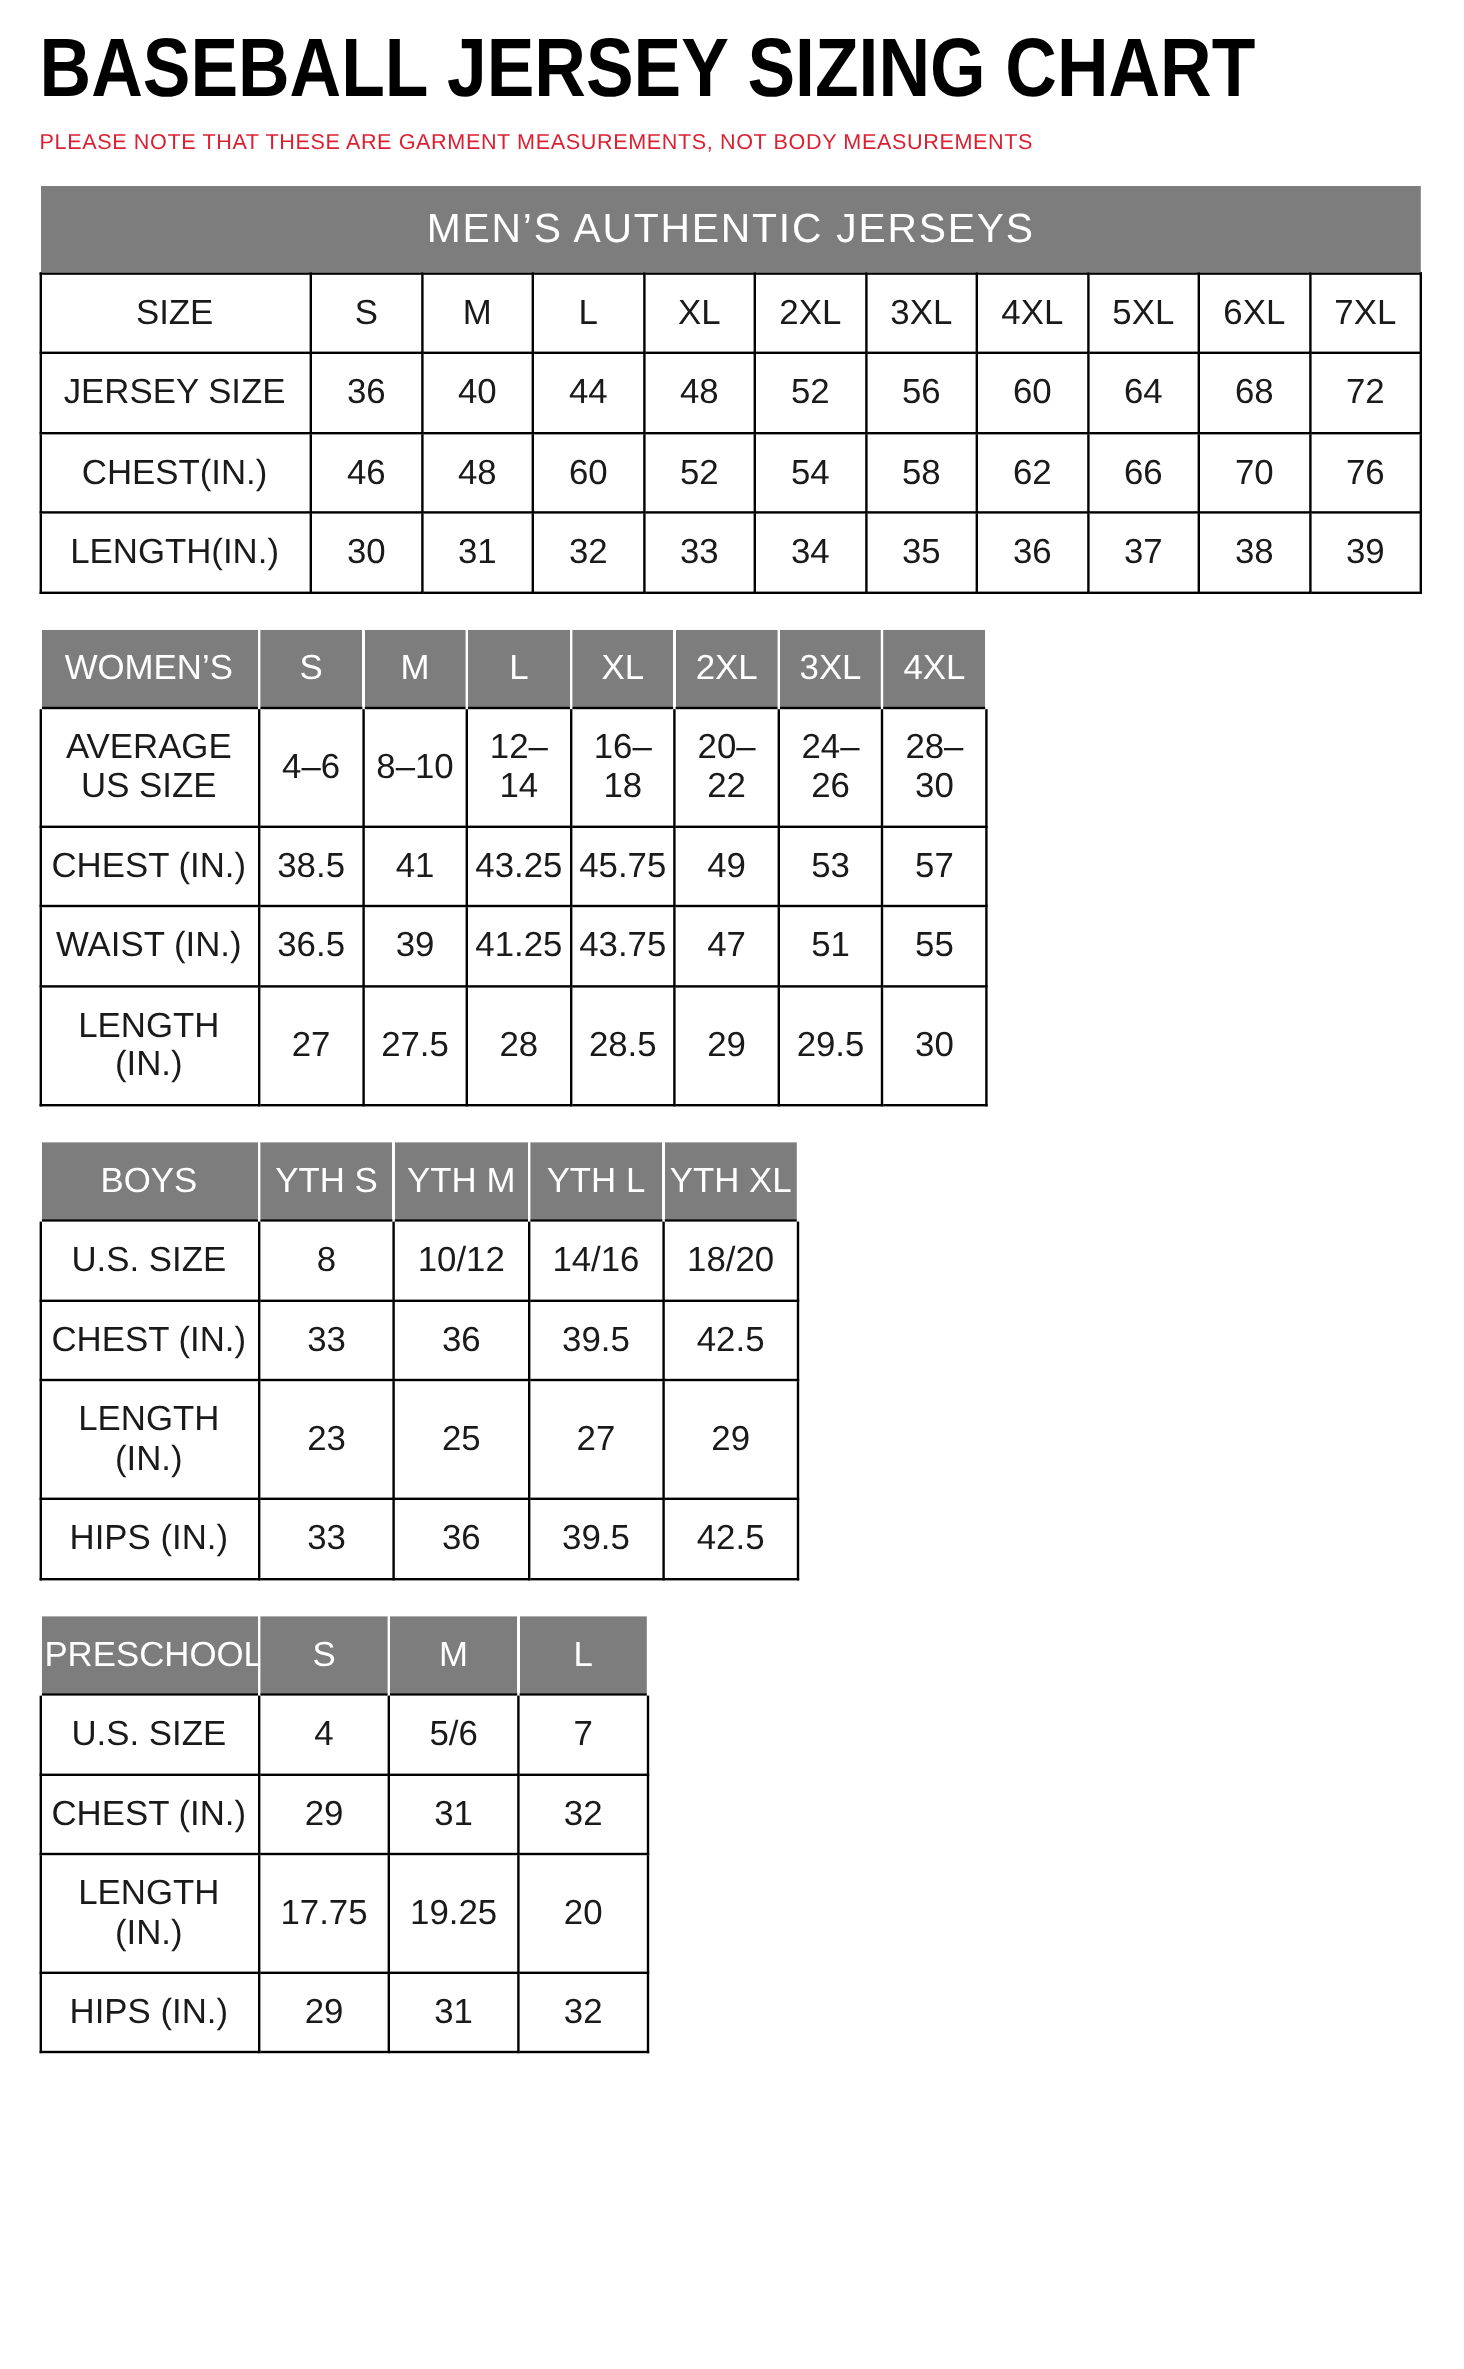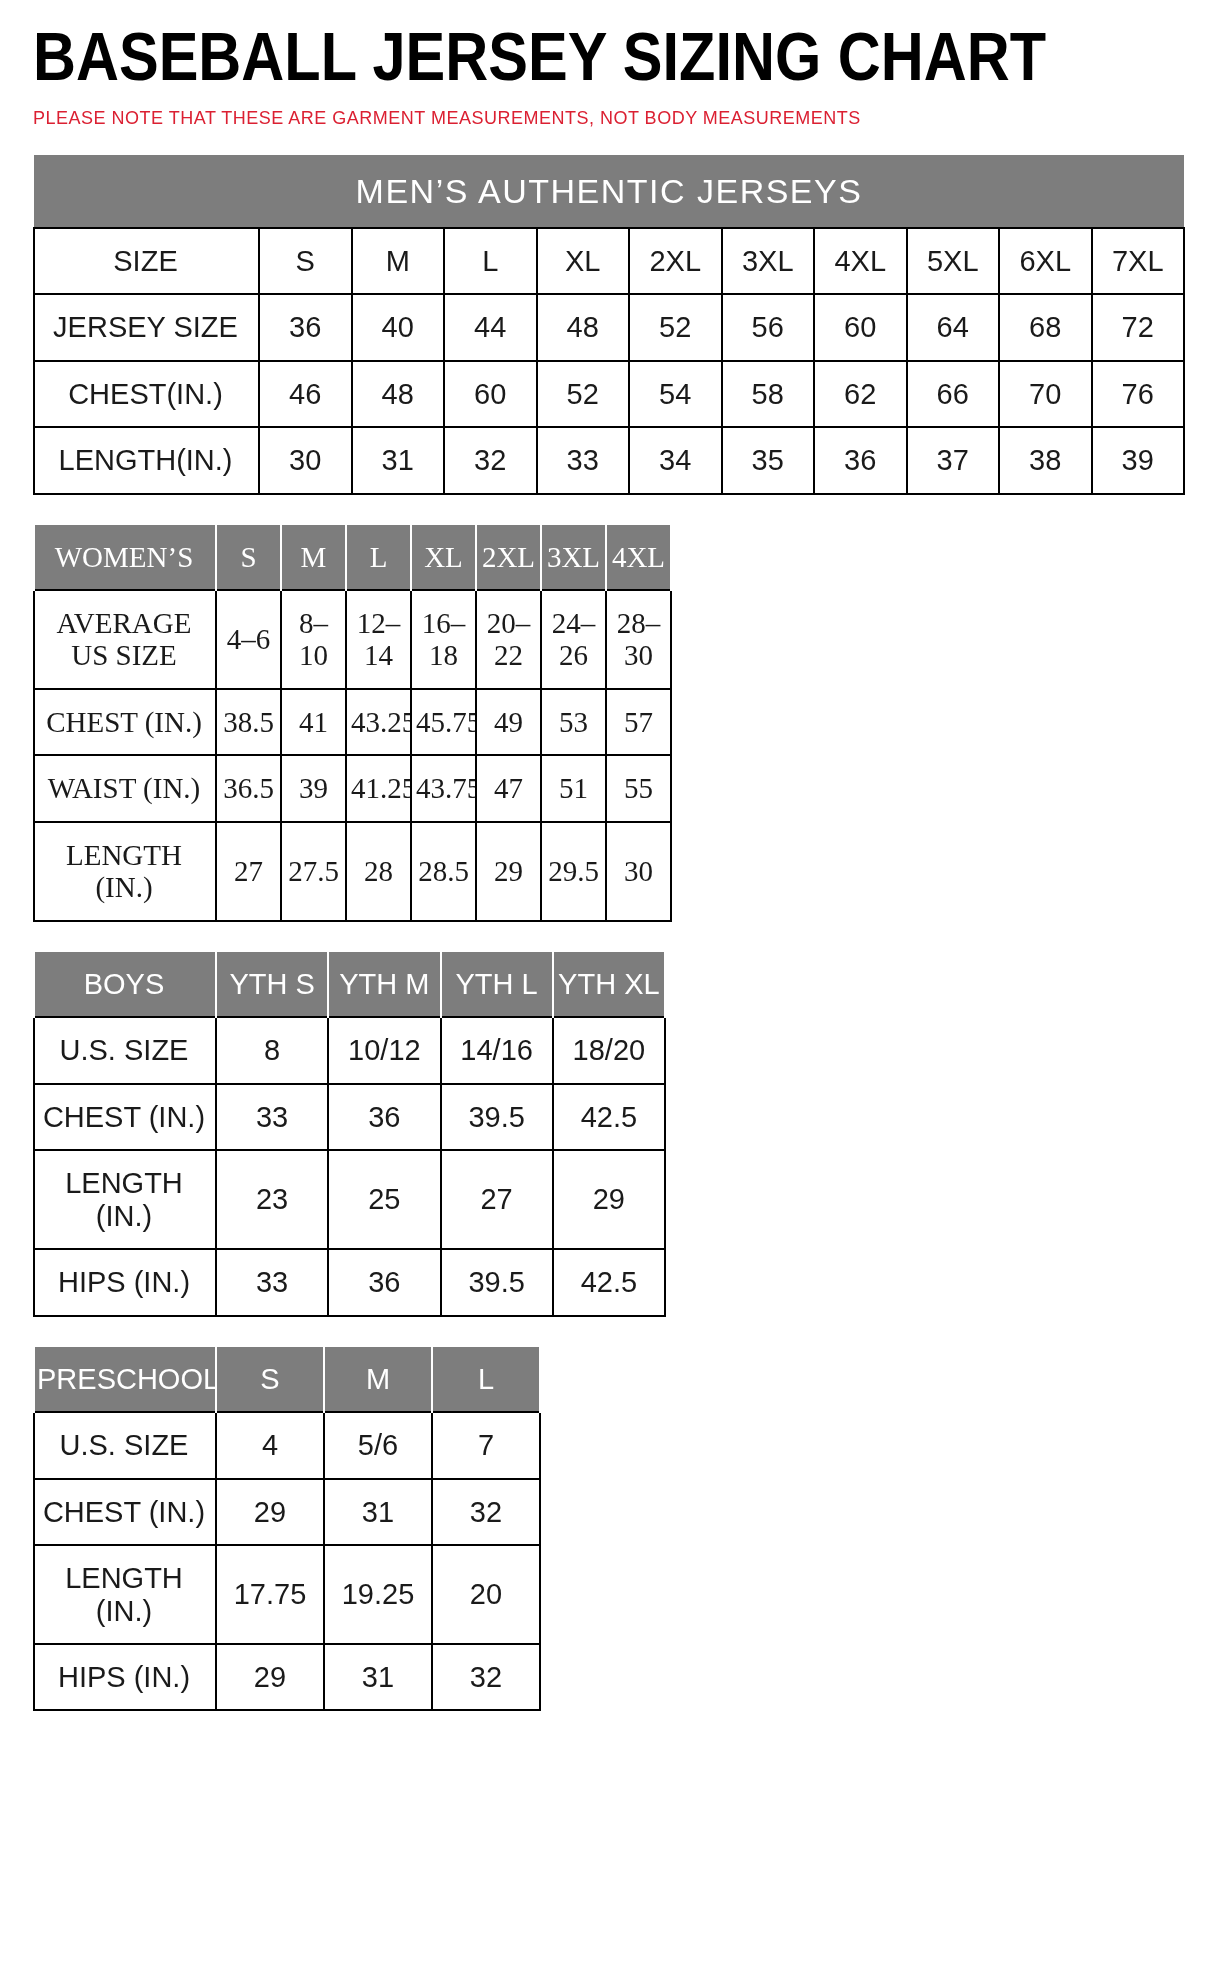--- a/index.html
+++ b/index.html
@@ -69,21 +69,21 @@
     color: #ffffff;
     border-left: 2px solid #fff;
     border-right: 2px solid #fff;
     border-top: none;
     border-bottom: none;
   }
   .size-table th.row-label { padding-left: 2px; padding-right: 4px; }
 
   .t-mens .size-table { width: 1152px; }
   .t-mens col.col-label { width: 225px; }
-  .t-womens .size-table { width: 639px; font-family: Liberation Serif, serif; }
+  .t-womens .size-table { width: 790px; }
   .t-womens col.col-label { width: 182px; }
   .t-boys .size-table { width: 633px; }
   .t-boys col.col-label { width: 182px; }
   .t-preschool .size-table { width: 508px; }
   .t-preschool col.col-label { width: 182px; }
 </style>
 </head>
 <body>
 
 <div class="page">

